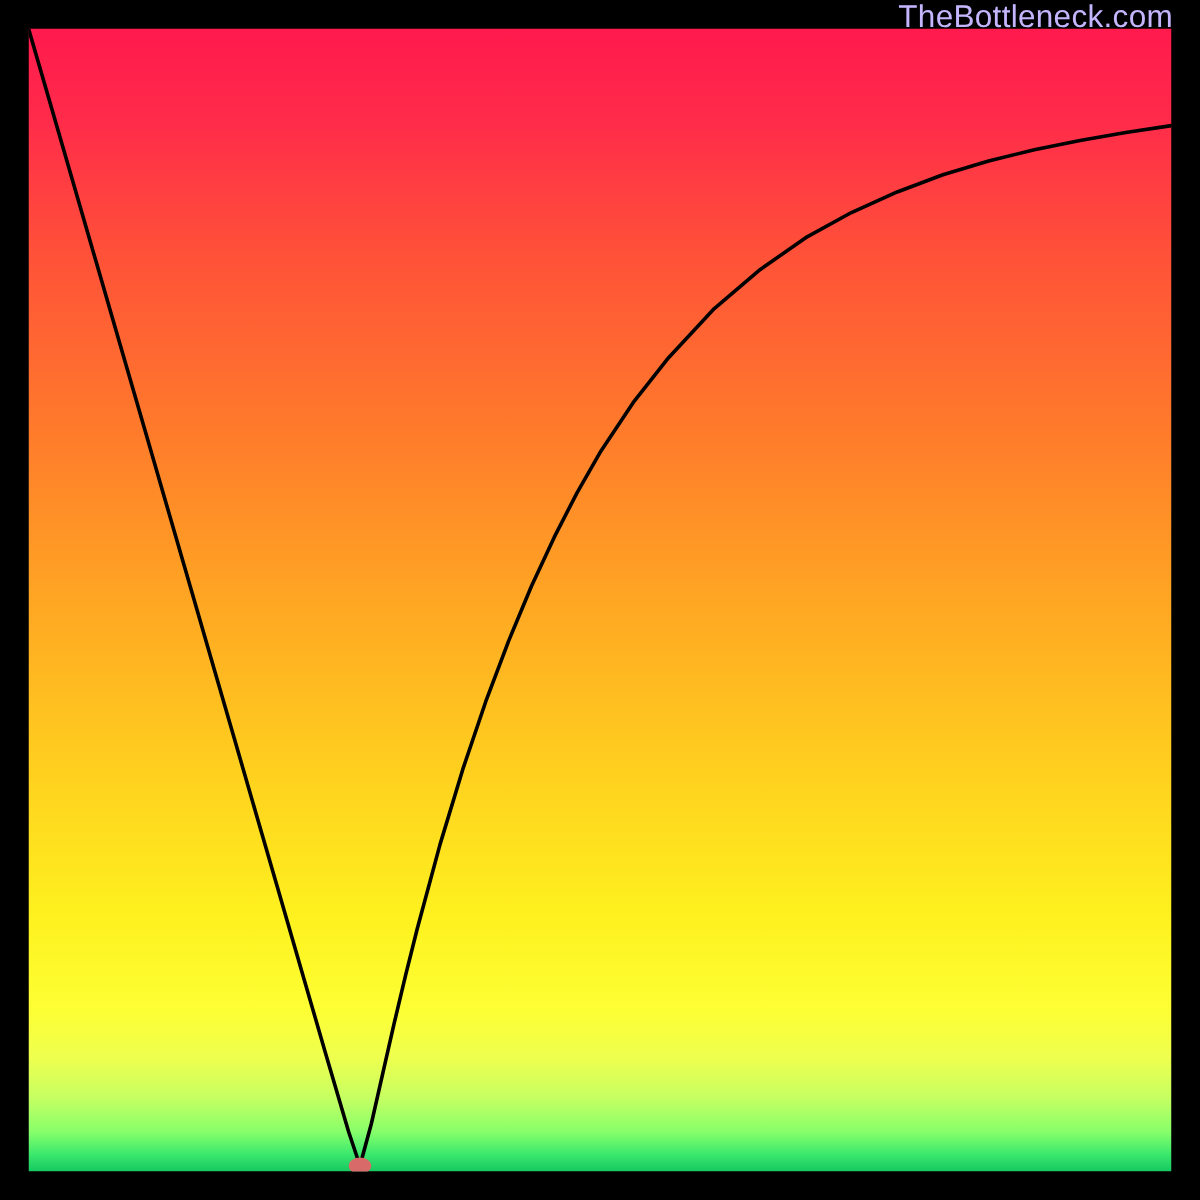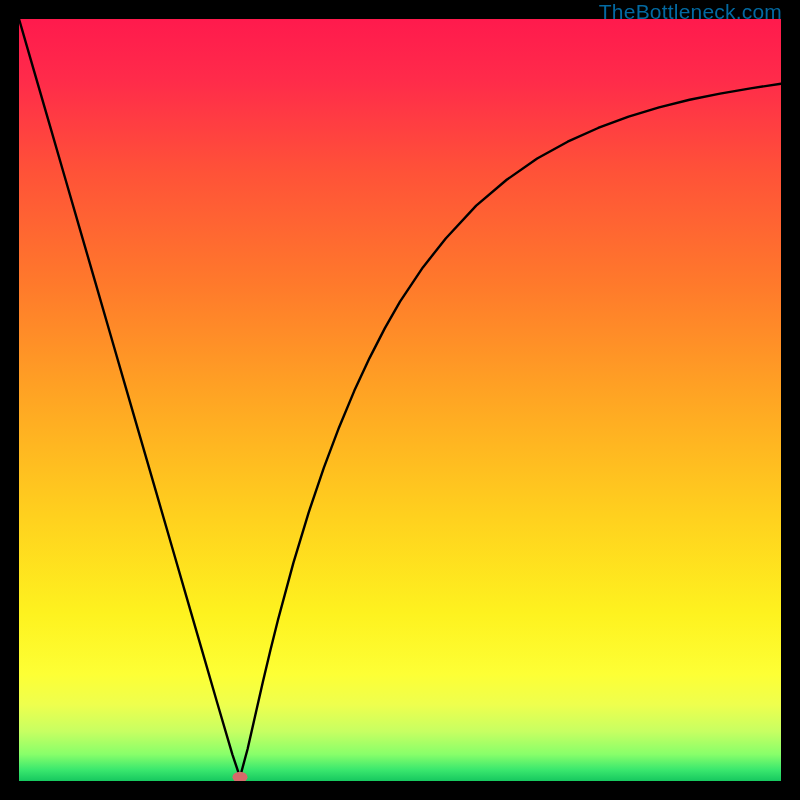--- a/index.html
+++ b/index.html
@@ -21,21 +21,21 @@
     left: 19px;
     top: 19px;
     width: 762px;
     height: 762px;
   }
   .watermark {
     position: absolute;
     top: 0px;
     right: 18px;
     font-size: 21px;
-    color: #0369a1;
+    color: #c4b5fd;
     font-weight: 400;
     letter-spacing: 0.2px;
   }
   svg { display: block; }
 </style>
 </head>
 <body>
 
 <div class="frame">
   <div class="plot-area">

